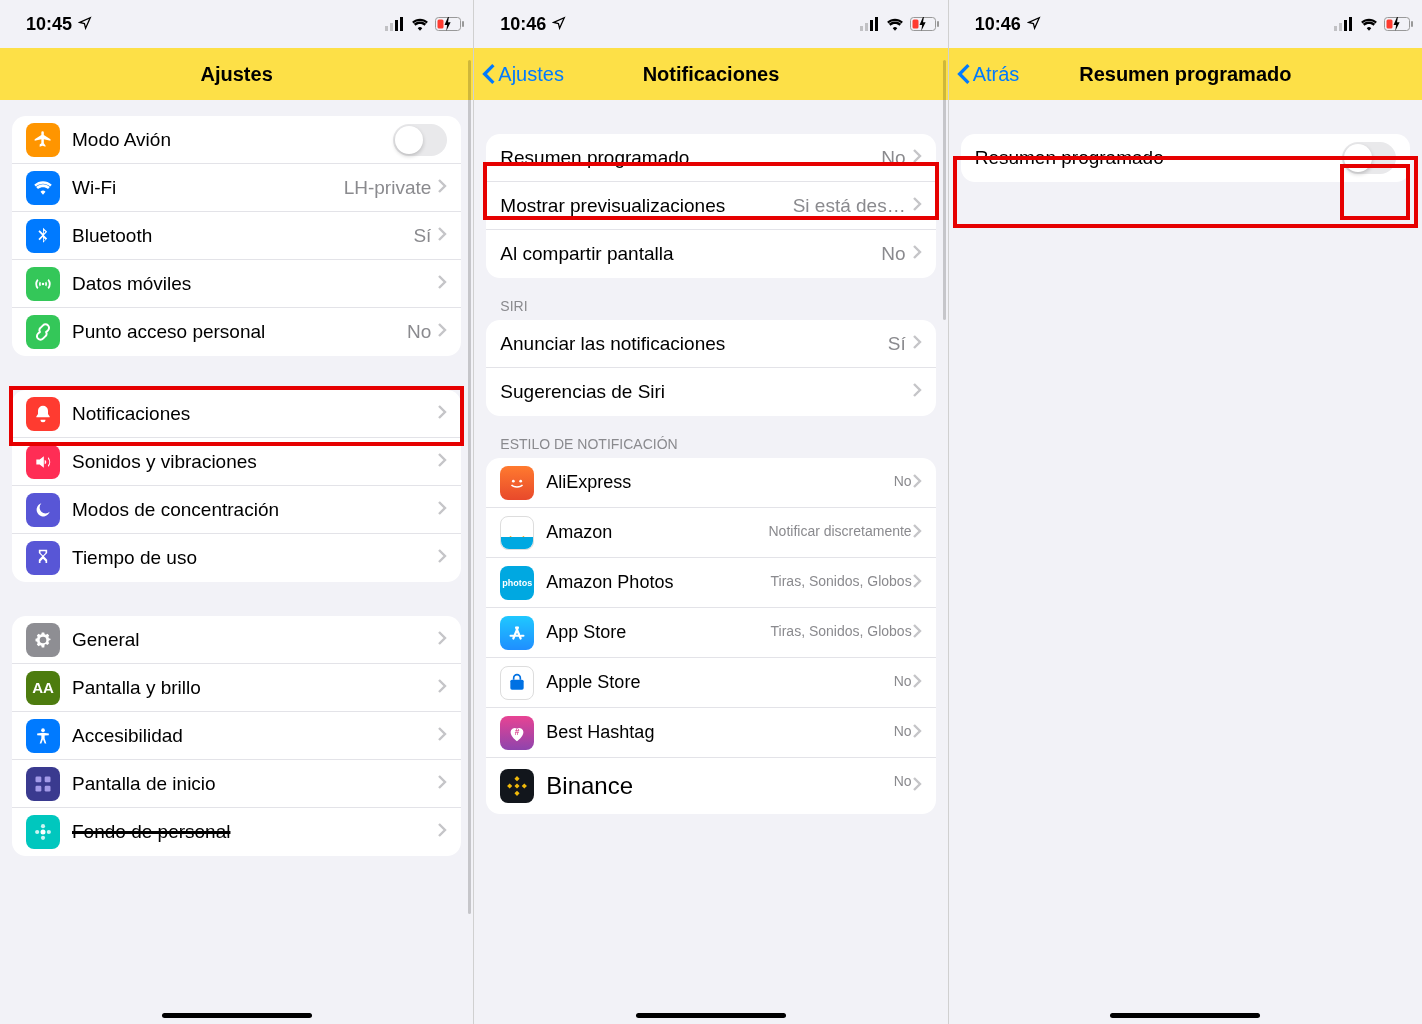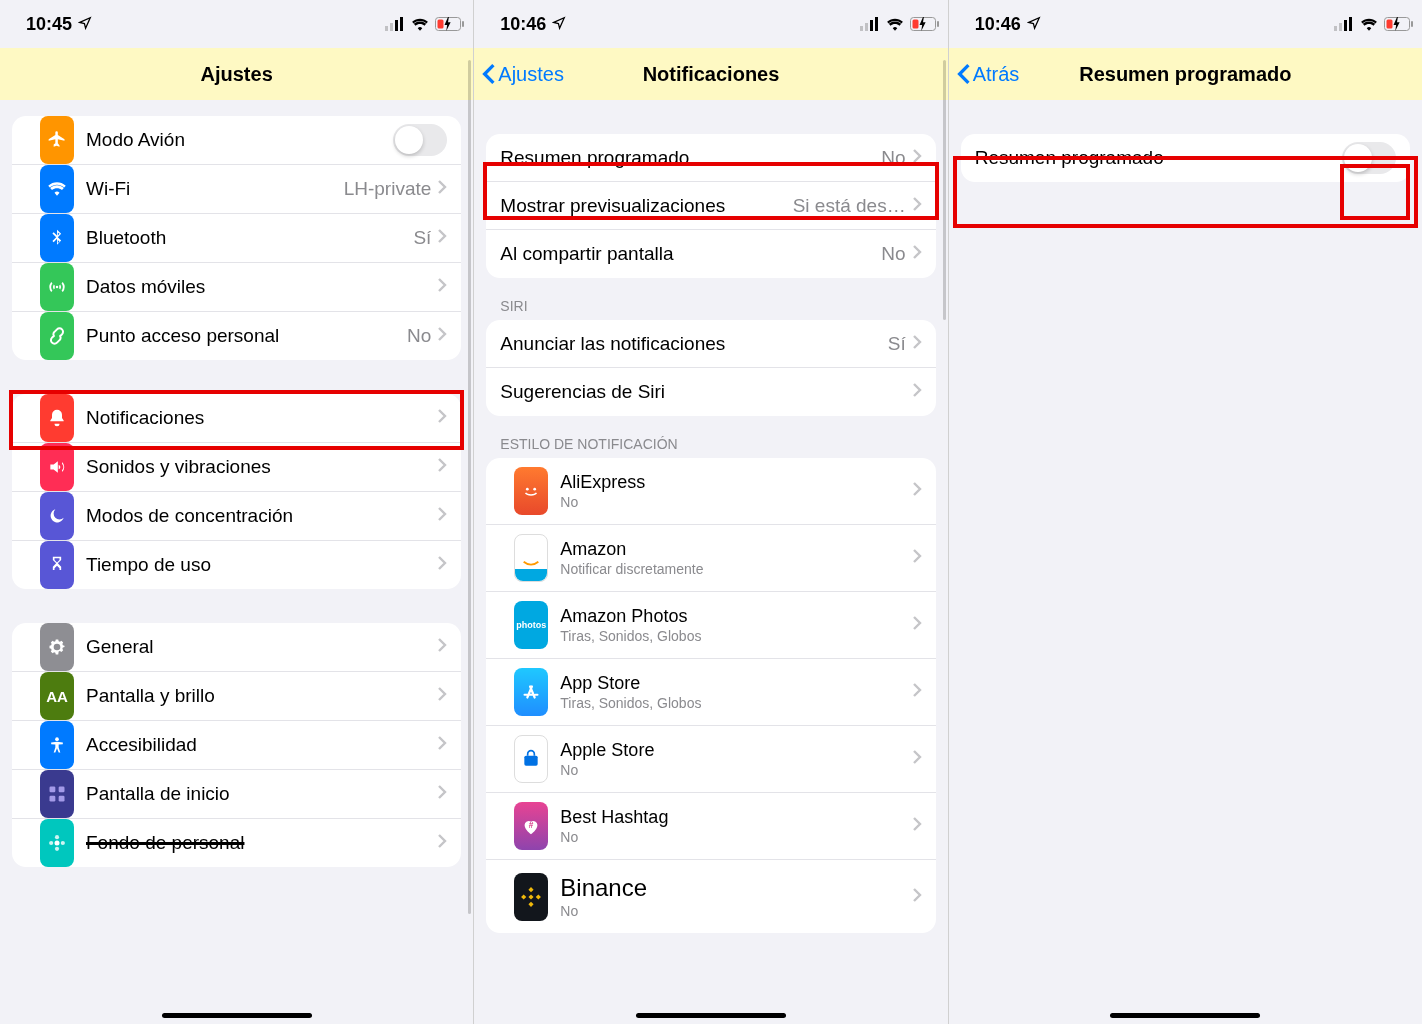--- a/index.html
+++ b/index.html
@@ -5,34 +5,34 @@
   * { box-sizing: border-box; margin: 0; padding: 0; font-family: -apple-system, "Helvetica Neue", Arial, sans-serif; }
   html, body { width: 1422px; height: 1024px; background: #e8e8e8; }
   .canvas { display: flex; width: 1422px; height: 1024px; }
   .phone { flex: 1 1 0; background: #f2f2f7; border-right: 1px solid #d0d0d0; display: flex; flex-direction: column; overflow: hidden; position: relative; }
   .phone:last-child { border-right: none; }
 
   .statusbar { height: 48px; display: flex; align-items: center; justify-content: space-between; padding: 0 20px 0 26px; background: #f2f2f7; font-weight: 600; font-size: 18px; }
   .statusbar .left { display: flex; align-items: center; gap: 6px; }
   .statusbar .right { display: flex; align-items: center; gap: 6px; color: #000; }
 
-  .navbar { height: 52px; display: flex; align-items: center; justify-content: center; position: relative; background: #fef9c3; }
+  .navbar { height: 52px; display: flex; align-items: center; justify-content: center; position: relative; background: #fde047; }
   .navbar .title { font-weight: 600; font-size: 20px; color: #000; }
   .navbar .back { position: absolute; left: 8px; display: flex; align-items: center; color: #007aff; font-size: 20px; }
   .navbar .back svg { margin-right: 2px; }
 
   .content { flex: 1; overflow: hidden; padding: 0; }
   .group { margin: 16px 12px 0 12px; background: #fff; border-radius: 14px; overflow: hidden; }
   .group-header { font-size: 14px; color: #8a8a8e; text-transform: uppercase; padding: 20px 26px 6px 26px; letter-spacing: 0; }
   .row { display: flex; align-items: center; min-height: 48px; padding: 0 14px 0 14px; position: relative; border-bottom: 0.5px solid #e3e3e8; }
   .row:last-child { border-bottom: none; }
-  .row-icon { width: 34px; height: 48px; border-radius: 8px; margin-right: 12px; display: flex; align-items: center; justify-content: center; color: #fff; font-size: 18px; flex-shrink: 0; margin-left: 14px; }
+  .row-icon { width: 34px; height: 34px; border-radius: 8px; margin-right: 12px; display: flex; align-items: center; justify-content: center; color: #fff; font-size: 18px; flex-shrink: 0; }
   .row-label { flex: 1; font-size: 19px; color: #000; }
   .row-sub { font-size: 14px; color: #8a8a8e; margin-top: 1px; }
-  .row-textcol { flex: 1; display: flex; flex-direction: column; justify-content: center; padding: 8px 0; }
+  .row-textcol { flex: 1; display: flex; flex-direction: row; justify-content: center; padding: 8px 0; }
   .row-value { font-size: 19px; color: #8a8a8e; margin-right: 6px; white-space: nowrap; overflow: hidden; text-overflow: ellipsis; max-width: 160px; }
   .chevron { color: #c5c5c8; flex-shrink: 0; }
   .row.app { padding: 6px 14px 6px 14px; }
   .row.app .row-icon { border-radius: 8px; }
 
   .toggle { width: 54px; height: 32px; background: #e9e9eb; border-radius: 16px; position: relative; flex-shrink: 0; }
   .toggle .knob { position: absolute; left: 2px; top: 2px; width: 28px; height: 28px; background: #fff; border-radius: 14px; box-shadow: 0 2px 4px rgba(0,0,0,0.2); }
   .hl-wrap { position: relative; }
   .hl-overlay { position: absolute; pointer-events: none; border: 4px solid #e60000; }
 

